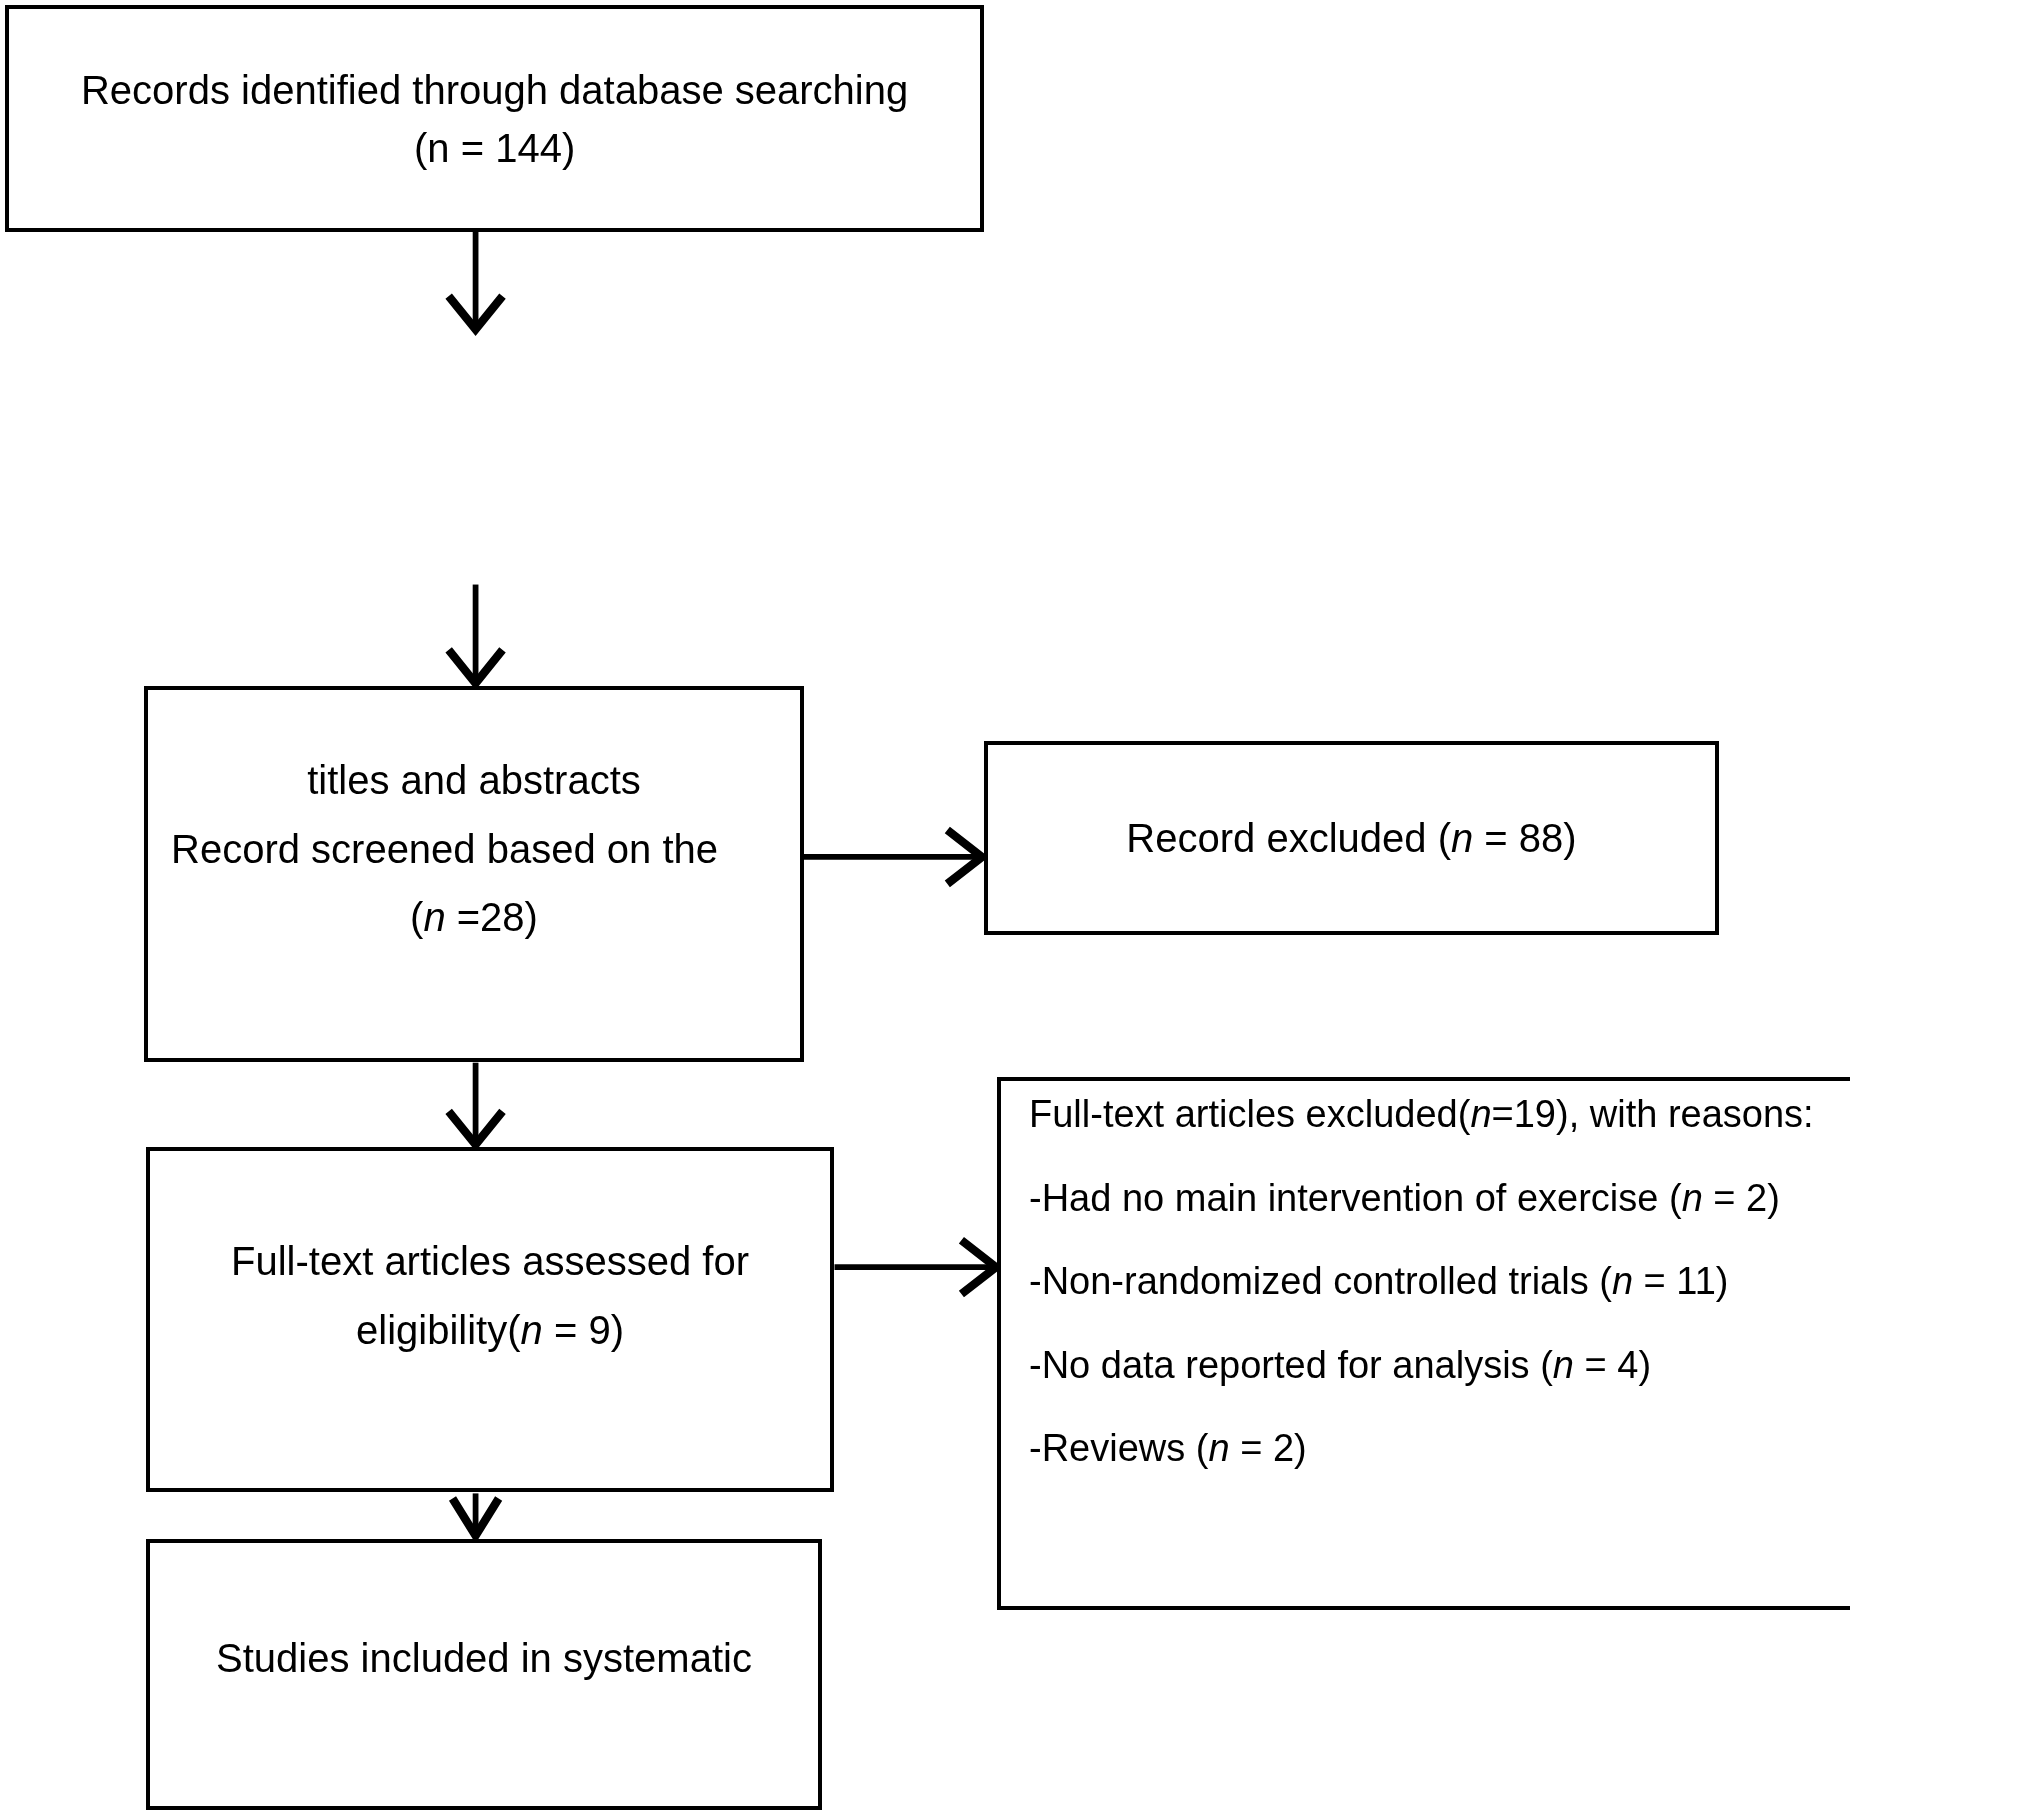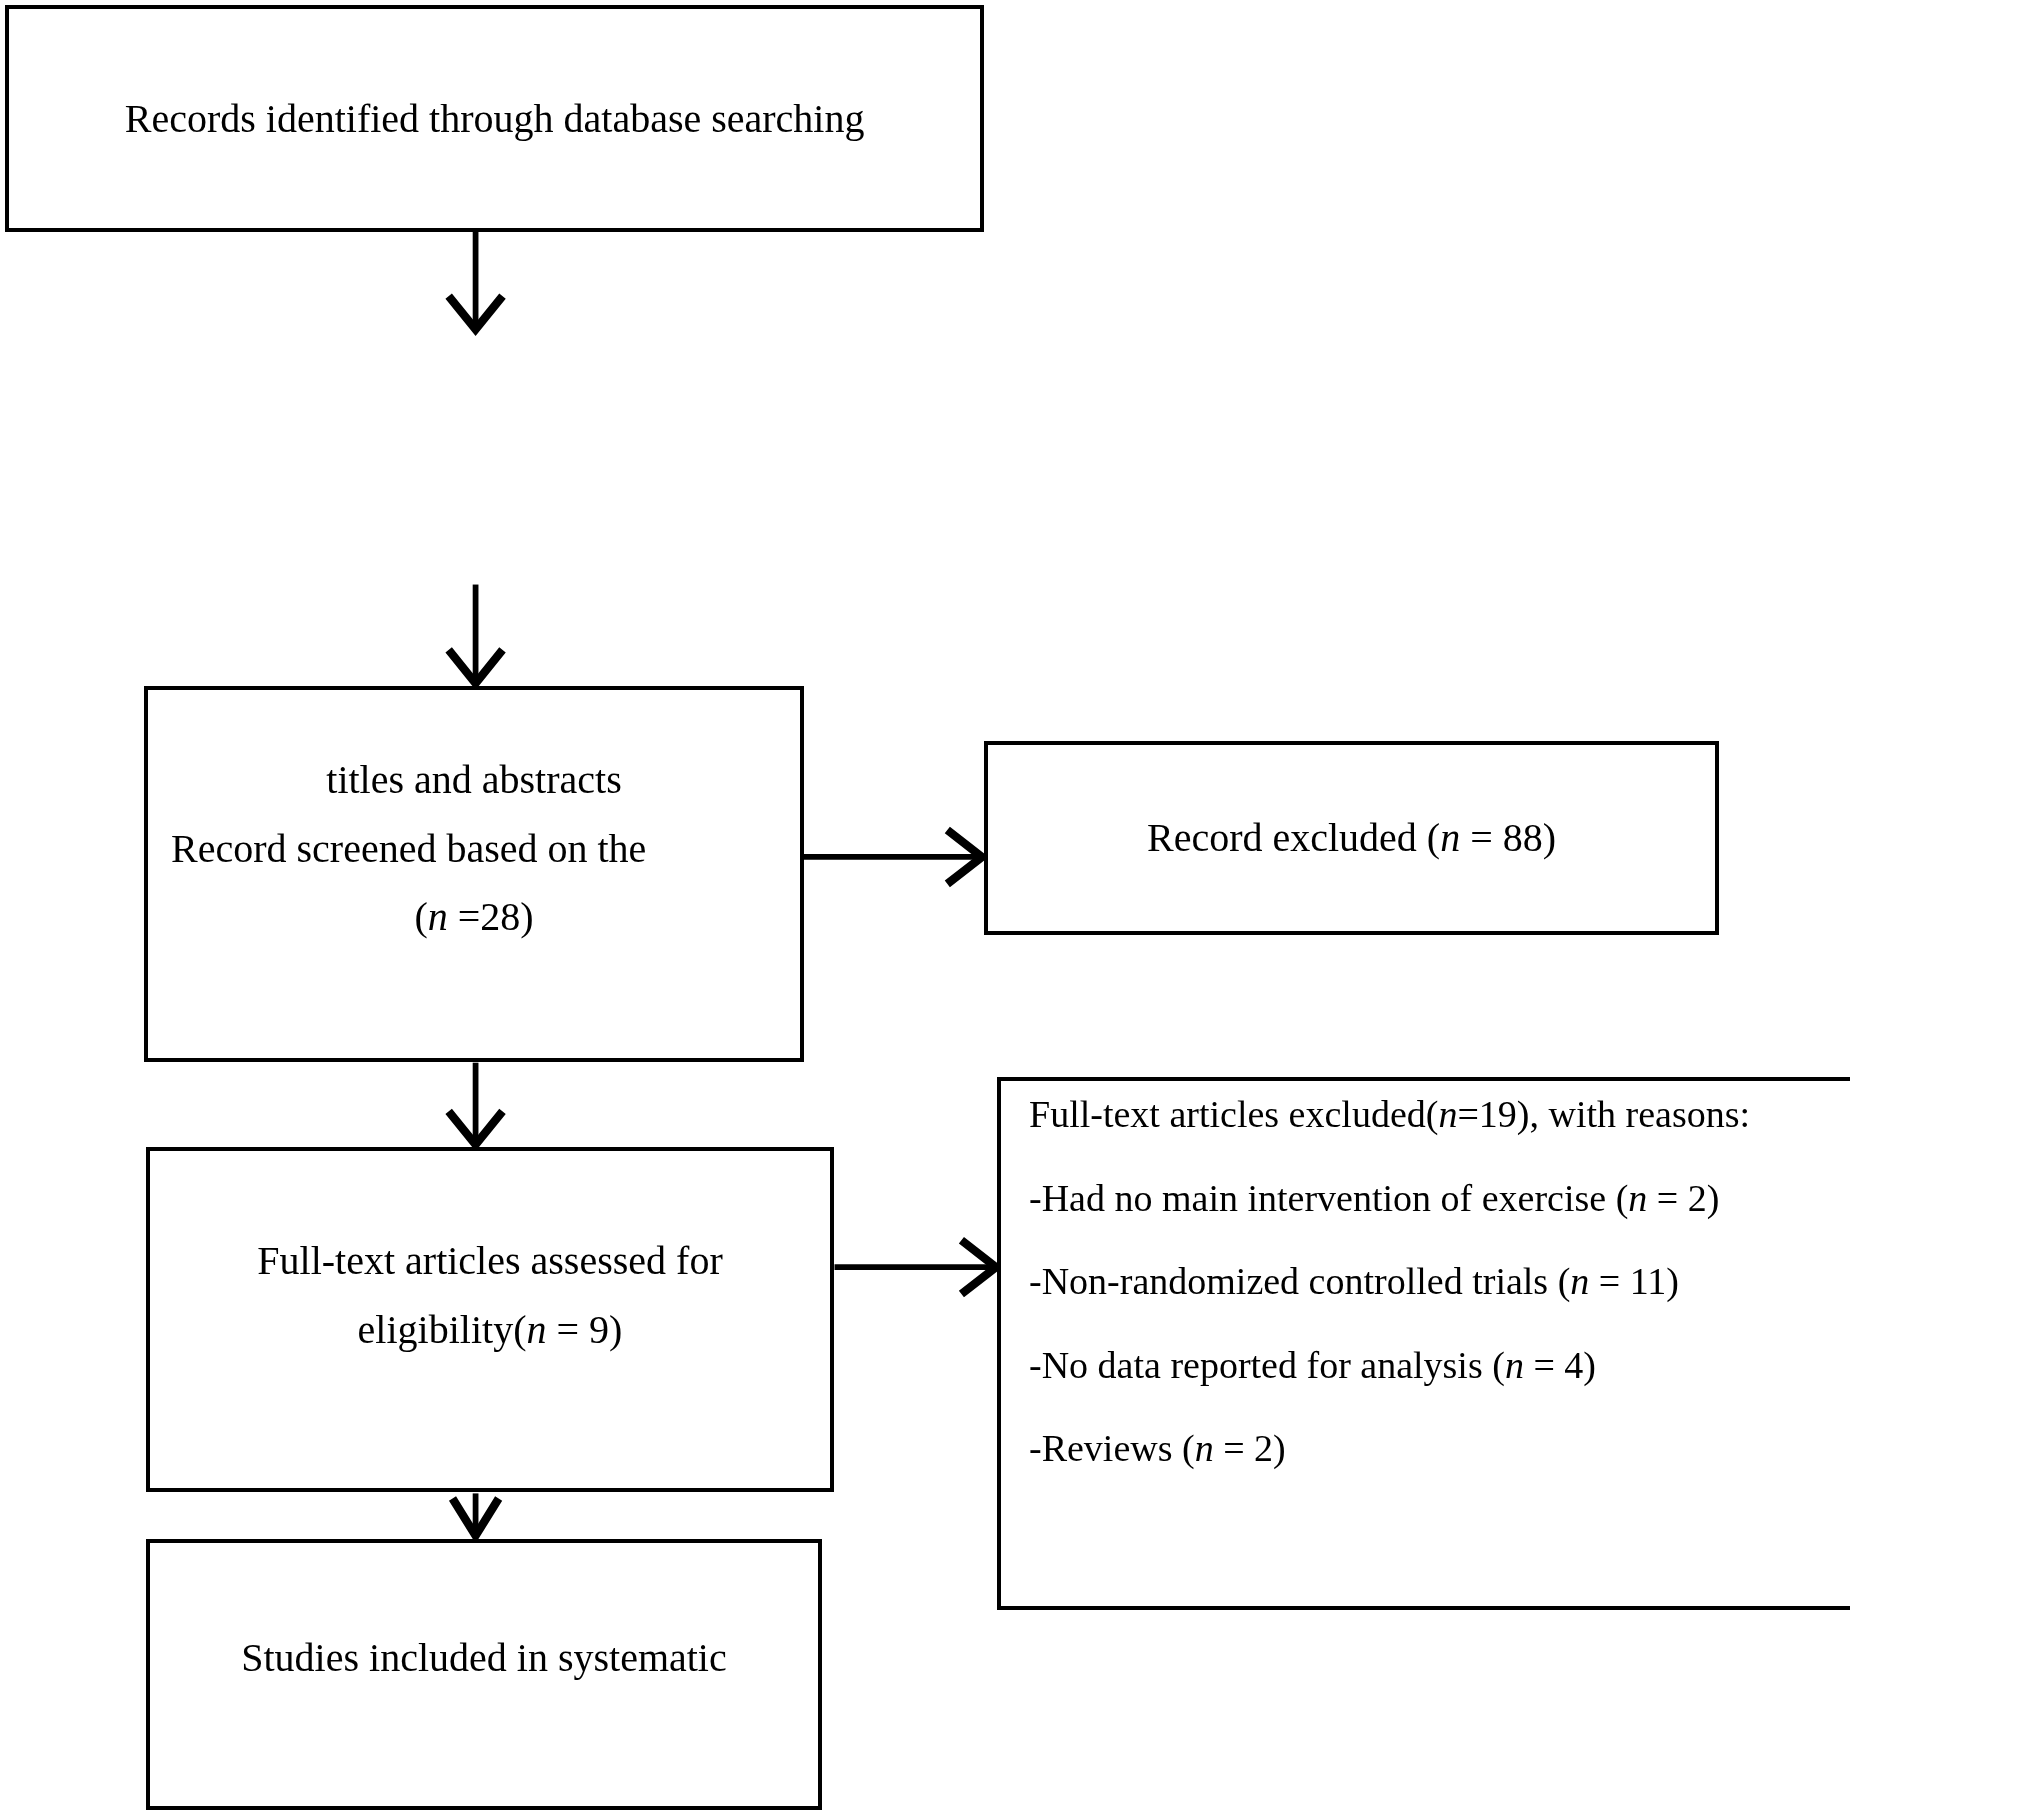--- a/index.html
+++ b/index.html
@@ -5,21 +5,21 @@
   html, body {
     margin: 0;
     padding: 0;
     background: #ffffff;
   }
   #canvas {
     position: relative;
     width: 1850px;
     height: 1819px;
     background: #ffffff;
-    font-family: Liberation Serif, serif;
+    font-family: Liberation Sans, sans-serif;
     color: #000000;
     overflow: hidden;
   }
 
   
   .fbox {
     position: absolute;
     box-sizing: border-box;
     border: 4.5px solid #000000;
     background: #ffffff;
@@ -107,20 +107,21 @@
     </g>
 
     <g>
       <line class="conn-line" x1="742" y1="2330" x2="742" y2="2394"></line>
       <polyline class="conn-head" points="706,2338 742,2396 778,2338"></polyline>
     </g>
   </svg>
 
   <div class="fbox" id="box-identified">
     <span class="line ctr">Records identified through database searching</span>
+    <span class="line ctr">(n = 144)</span>
   </div>
 
 
   <div class="fbox" id="box-screened">
     <span class="line ctr">titles and abstracts</span>
     <span class="line lft">Record screened based on the</span>
     <span class="line ctr"><span>(</span><span class="italn">n</span><span> =28)</span></span>
   </div>
 
   <div class="fbox" id="box-fulltext">

